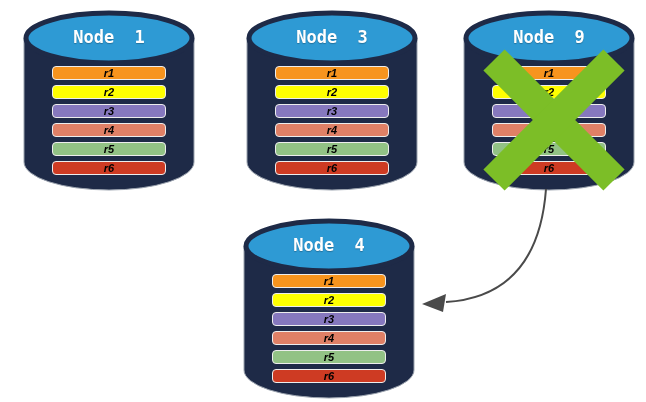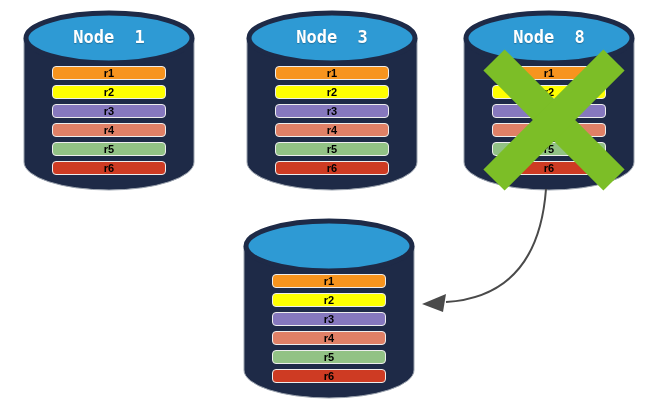--- a/index.html
+++ b/index.html
@@ -48,20 +48,21 @@
     box-sizing: border-box;
     height: 14px;
     margin-bottom: 5px;
     border: 1px solid #ededed;
     border-radius: 4px;
     font-weight: bold;
     font-size: 11px;
     line-height: 12px;
     text-align: center;
     color: #000000;
+    font-style: italic;
   }
   .x-overlay {
     position: absolute;
     left: 0; top: 0;
     width: 174px; height: 184px;
   }
   .arrow-layer {
     position: absolute;
     left: 0; top: 0;
     width: 646px; height: 402px;
@@ -103,40 +104,41 @@
       <div class="bar" style="background-color: rgb(146, 194, 133);">r5</div>
       <div class="bar" style="background-color: rgb(206, 59, 35);">r6</div>
     </div>
   </div>
 
   <div class="node node-3">
     <svg class="cyl" viewBox="0 0 174 184">
       <path d="M2,30 V154 A85 28 0 0 0 172 154 V30 Z" stroke="#9AA2AE" stroke-width="1" style="fill: rgb(30, 42, 71);"></path>
       <ellipse cx="87" cy="30" rx="83" ry="25" stroke="#1E2A47" stroke-width="5" style="fill: rgb(46, 154, 212);"></ellipse>
     </svg>
-    <div class="node-label" style="color: rgb(255, 255, 255);">Node  8</div>
+    <div class="node-label" style="color: rgb(255, 255, 255);">Node  9</div>
     <div class="bars">
       <div class="bar" style="background-color: rgb(247, 148, 30);">r1</div>
       <div class="bar" style="background-color: rgb(255, 255, 0);">r2</div>
       <div class="bar" style="background-color: rgb(134, 120, 190);">r3</div>
       <div class="bar" style="background-color: rgb(224, 128, 102);">r4</div>
       <div class="bar" style="background-color: rgb(146, 194, 133);">r5</div>
       <div class="bar" style="background-color: rgb(206, 59, 35);">r6</div>
     </div>
     <svg class="x-overlay" viewBox="0 0 174 184">
       <line x1="32" y1="52" x2="152" y2="172" stroke-width="30" style="stroke: rgb(124, 190, 39);"></line>
       <line x1="152" y1="52" x2="32" y2="172" stroke-width="30" style="stroke: rgb(124, 190, 39);"></line>
     </svg>
   </div>
 
   <div class="node node-4">
     <svg class="cyl" viewBox="0 0 174 184">
       <path d="M2,30 V154 A85 28 0 0 0 172 154 V30 Z" stroke="#9AA2AE" stroke-width="1" style="fill: rgb(30, 42, 71);"></path>
       <ellipse cx="87" cy="30" rx="83" ry="25" stroke="#1E2A47" stroke-width="5" style="fill: rgb(46, 154, 212);"></ellipse>
     </svg>
+    <div class="node-label" style="color: rgb(255, 255, 255);">Node  4</div>
     <div class="bars">
       <div class="bar" style="background-color: rgb(247, 148, 30);">r1</div>
       <div class="bar" style="background-color: rgb(255, 255, 0);">r2</div>
       <div class="bar" style="background-color: rgb(134, 120, 190);">r3</div>
       <div class="bar" style="background-color: rgb(224, 128, 102);">r4</div>
       <div class="bar" style="background-color: rgb(146, 194, 133);">r5</div>
       <div class="bar" style="background-color: rgb(206, 59, 35);">r6</div>
     </div>
   </div>
 

